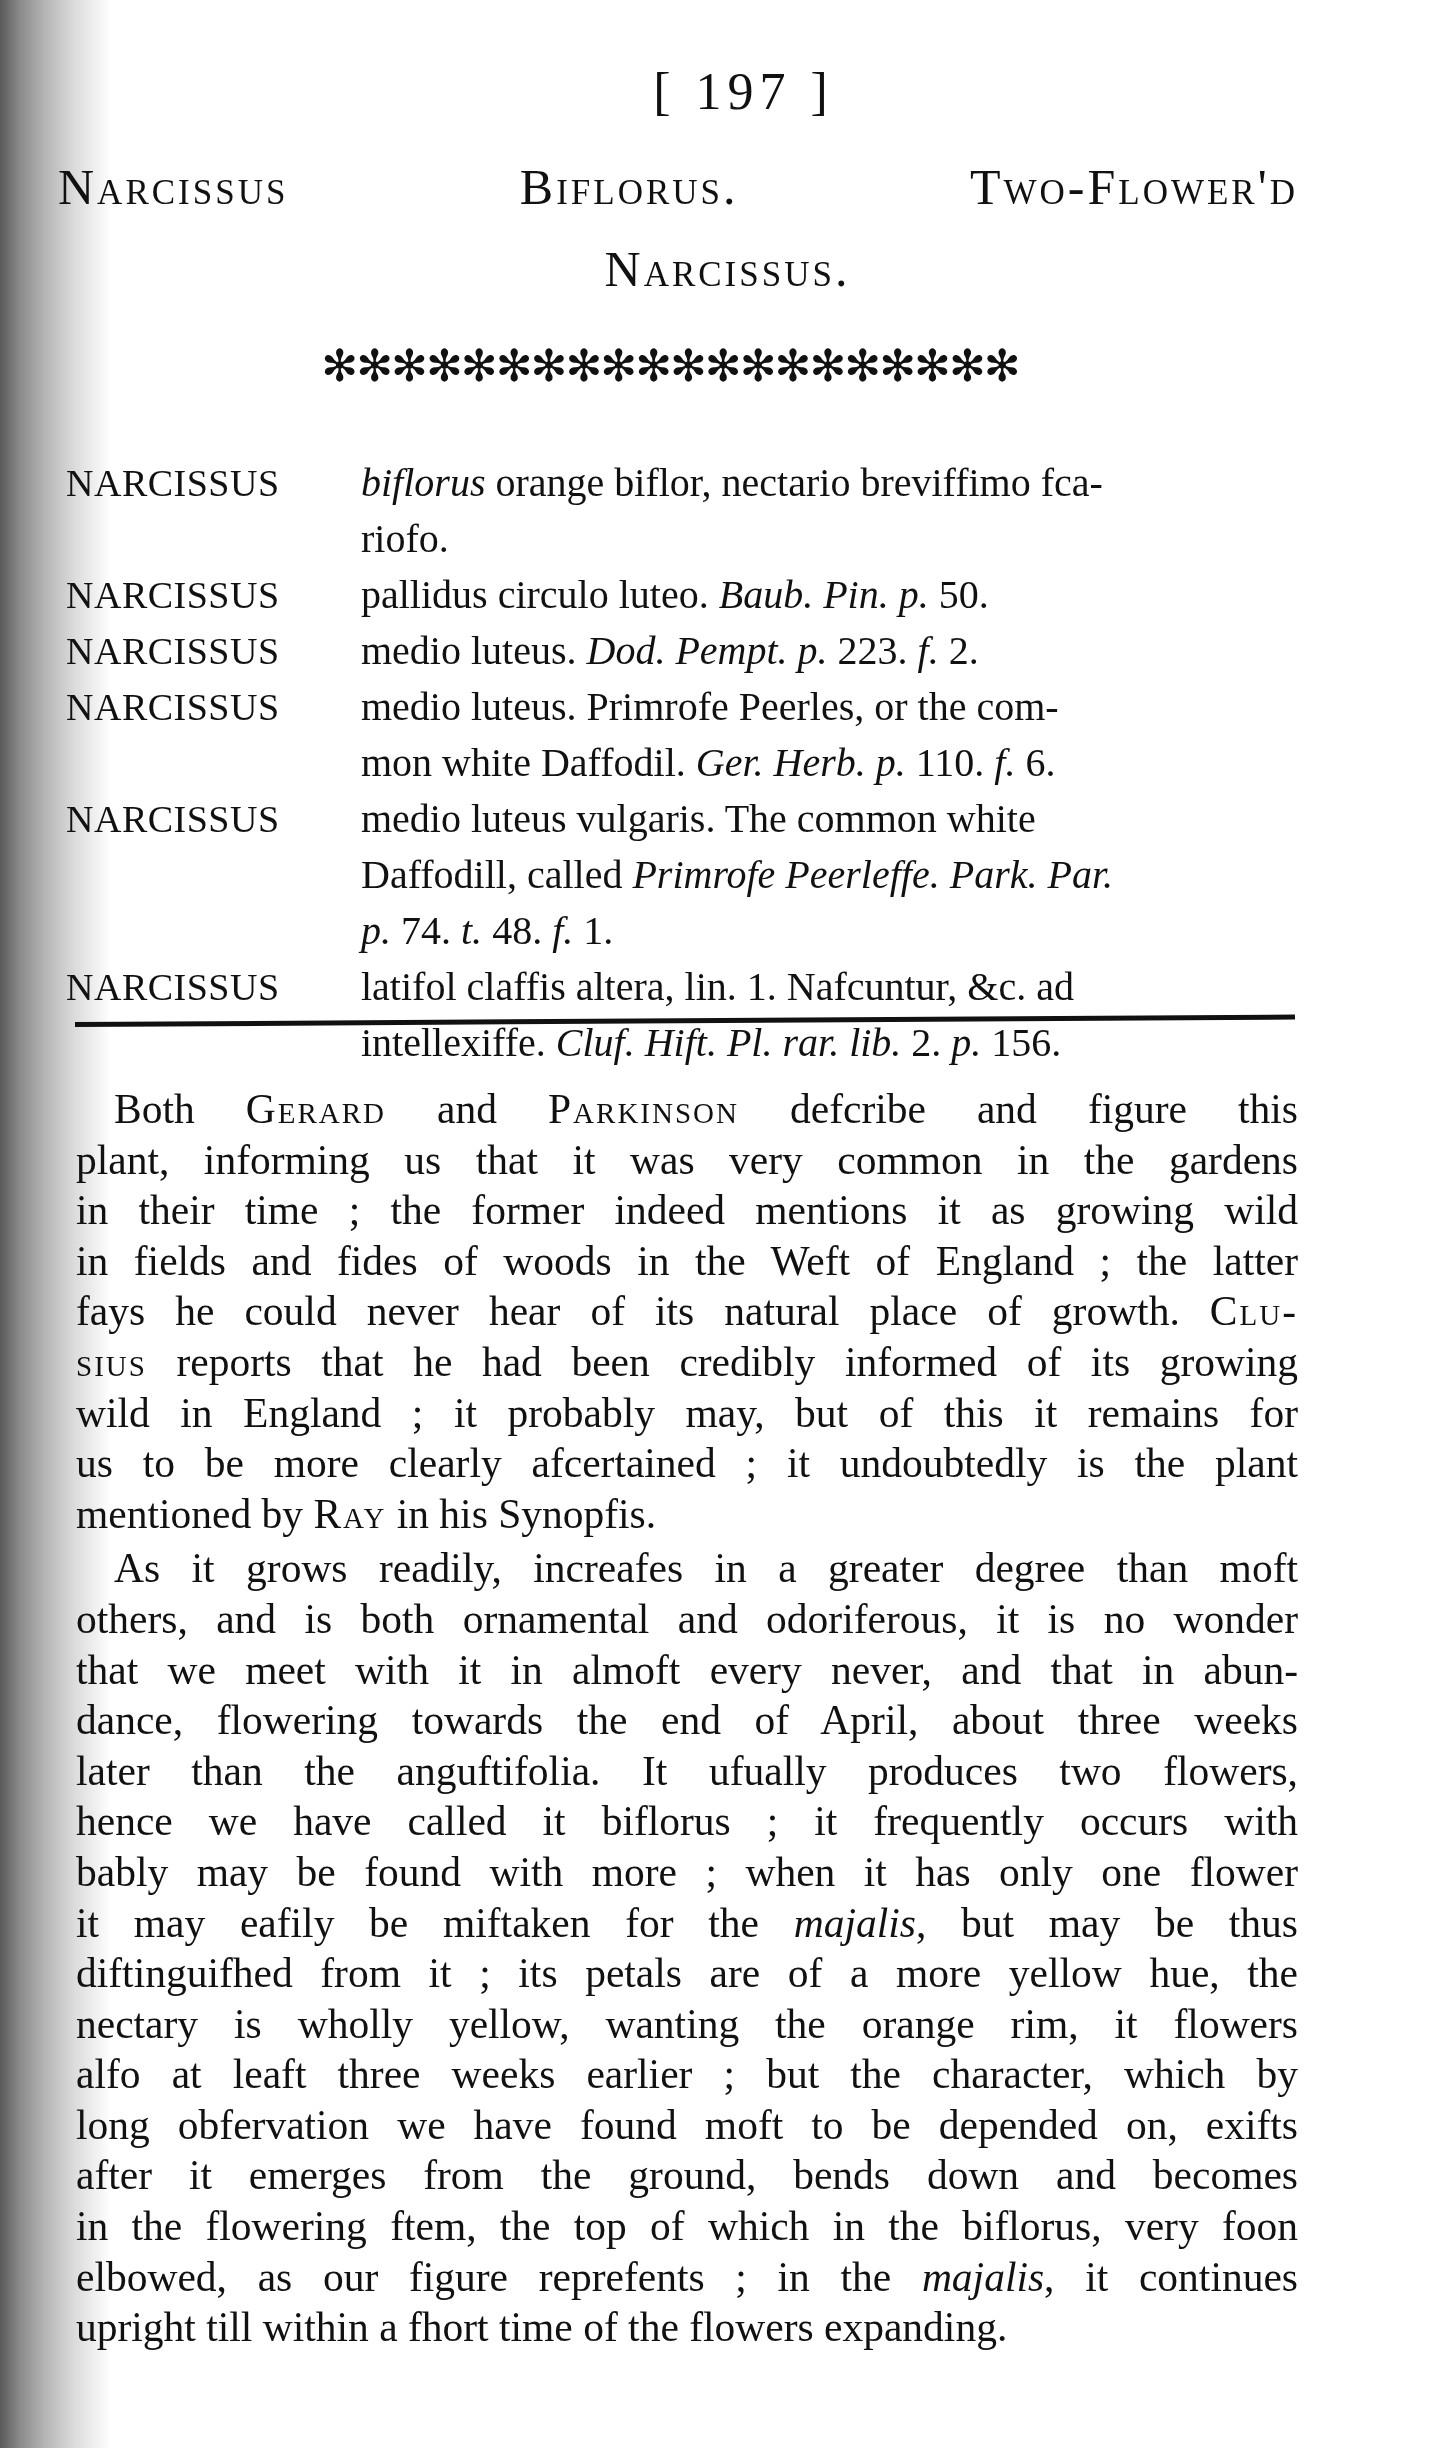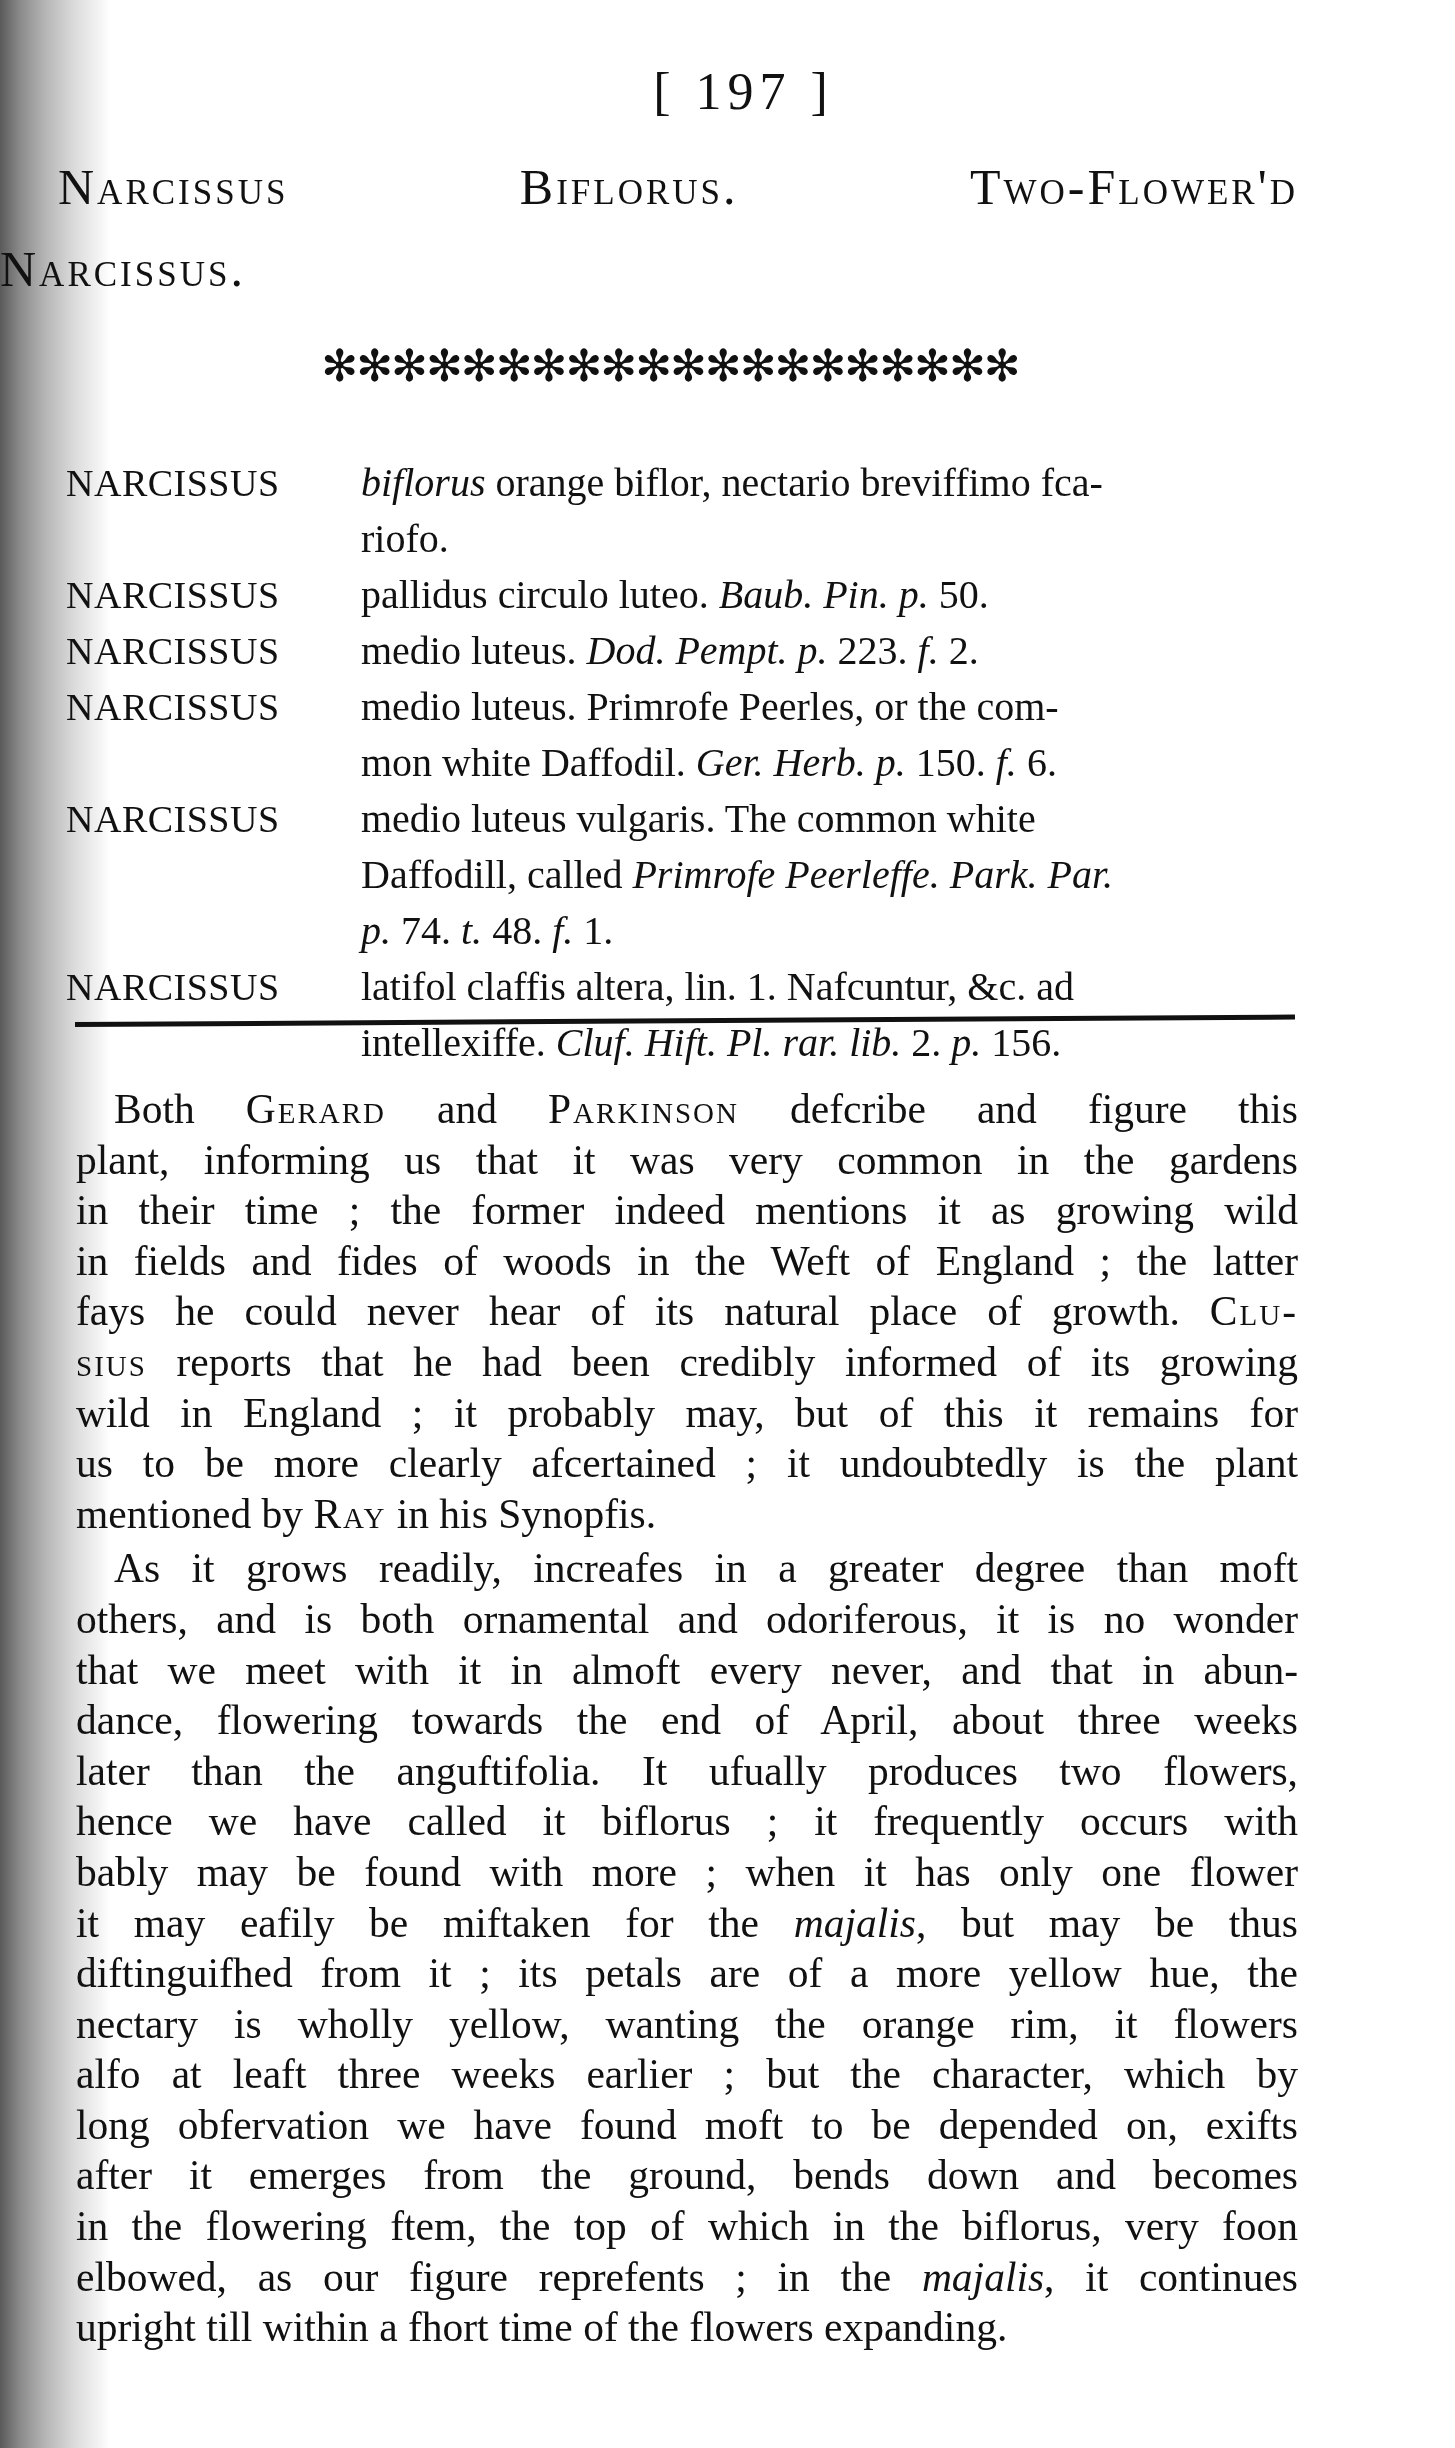--- a/index.html
+++ b/index.html
@@ -4,21 +4,21 @@
 <style>
   html, body { margin:0; padding:0; background:#ffffff; }
   body { width:1455px; height:2448px; position:relative; overflow:hidden;
          font-family:"Liberation Serif","DejaVu Serif",serif; color:#111; }
   .gutter { position:absolute; left:0; top:0; width:110px; height:2448px;
     background: linear-gradient(to right, #5a5a5a 0px, #8a8a8a 20px, #b5b5b5 45px, #dcdcdc 75px, #f4f4f4 100px, #ffffff 110px); }
   .page-num { position:absolute; top:62px; left:16px; width:1455px; text-align:center;
     font-size:52px; letter-spacing:6px; }
   .title1 { position:absolute; top:158px; left:58px; width:1240px; font-size:50px;
     display:flex; justify-content:space-between; font-variant:small-caps; letter-spacing:3px; }
-  .title2 { position:absolute; top:240px; left:0; width:1455px; 
+  .title2 { position:absolute; top:240px; left:0; width:1455px; text-align:center;
     font-size:50px; font-variant:small-caps; letter-spacing:3px; }
   .ornament { position:absolute; top:340px; left:290px; width:760px; font-size:44px;
     letter-spacing:-2px; text-align:center; white-space:nowrap; overflow:hidden; }
   .syn { position:absolute; left:66px; width:1230px; font-size:40px; line-height:56px; }
   .syn-row { display:flex; }
   .syn-genus { width:295px; flex:none; font-size:38px; letter-spacing:0.5px; }
   .syn-text { flex:1; text-align:justify; }
   .syn-text i { font-style:italic; }
   .rule { position:absolute; top:1022px; left:75px; width:1220px; height:5px; background:#111;
     transform:rotate(-0.35deg); transform-origin:left; }
@@ -69,21 +69,21 @@
         <span class="syn-text"><span>medio luteus.  </span><i>Dod. Pempt. p.</i><span> 223. </span><i>f.</i><span> 2.</span></span>
       </div>
     </div>
     <div class="syn" style="top: 679px;">
       <div class="syn-row">
         <span class="syn-genus">NARCISSUS</span>
         <span class="syn-text"><span>medio luteus.   Primrofe Peerles, or the com-</span></span>
       </div>
       <div class="syn-row">
         <span class="syn-genus"></span>
-        <span class="syn-text"><span>mon white Daffodil.  </span><i>Ger. Herb. p.</i><span> 150. </span><i>f.</i><span> 6.</span></span>
+        <span class="syn-text"><span>mon white Daffodil.  </span><i>Ger. Herb. p.</i><span> 110. </span><i>f.</i><span> 6.</span></span>
       </div>
     </div>
     <div class="syn" style="top: 791px;">
       <div class="syn-row">
         <span class="syn-genus">NARCISSUS</span>
         <span class="syn-text"><span>medio luteus vulgaris.  The common white</span></span>
       </div>
       <div class="syn-row">
         <span class="syn-genus"></span>
         <span class="syn-text"><span>Daffodill, called </span><i>Primrofe Peerleffe.  Park. Par.</i></span>

